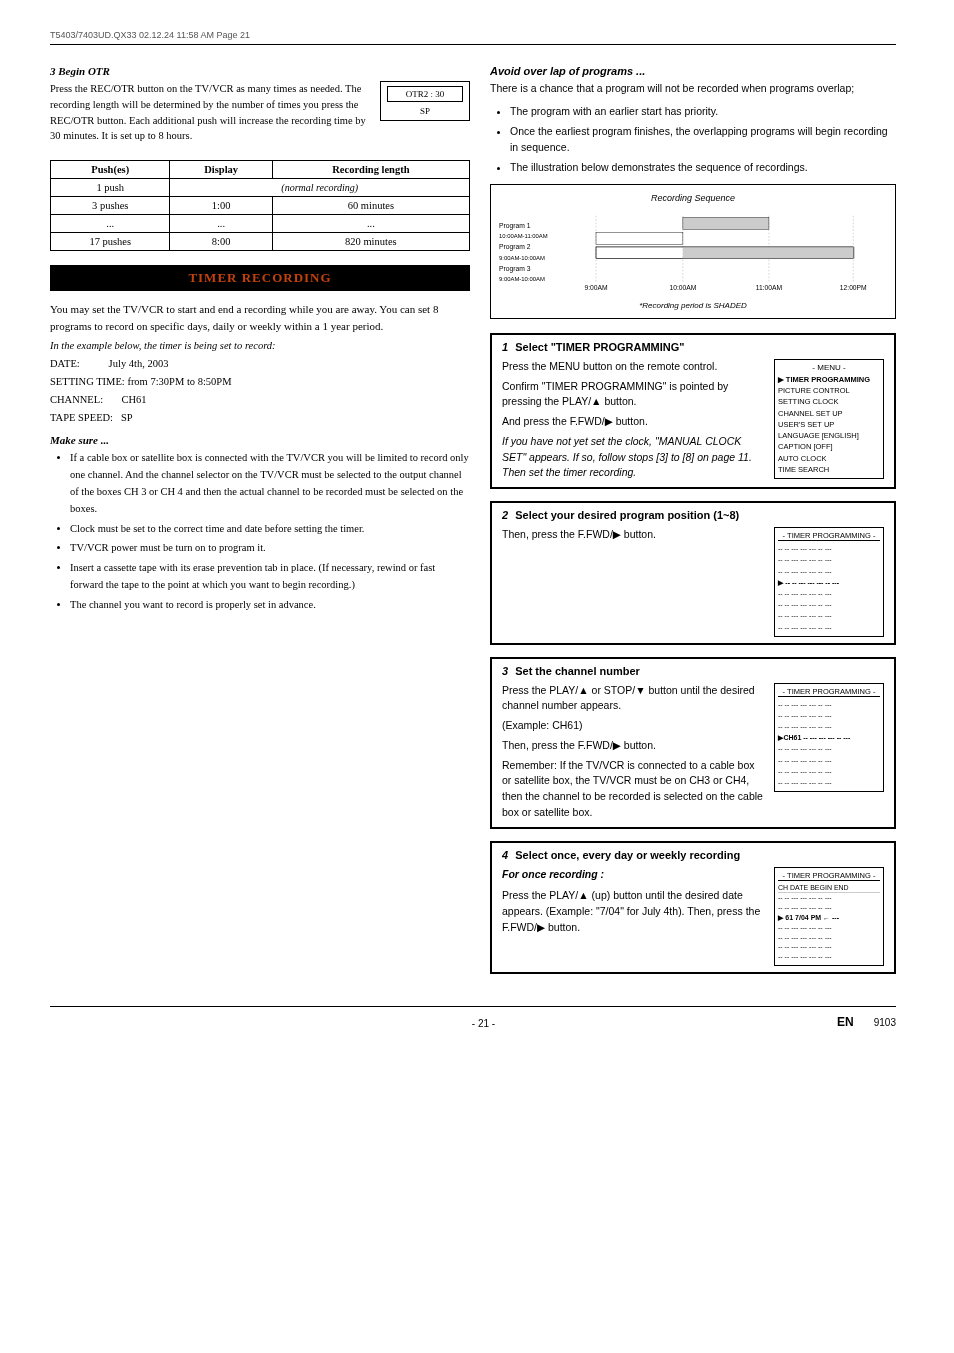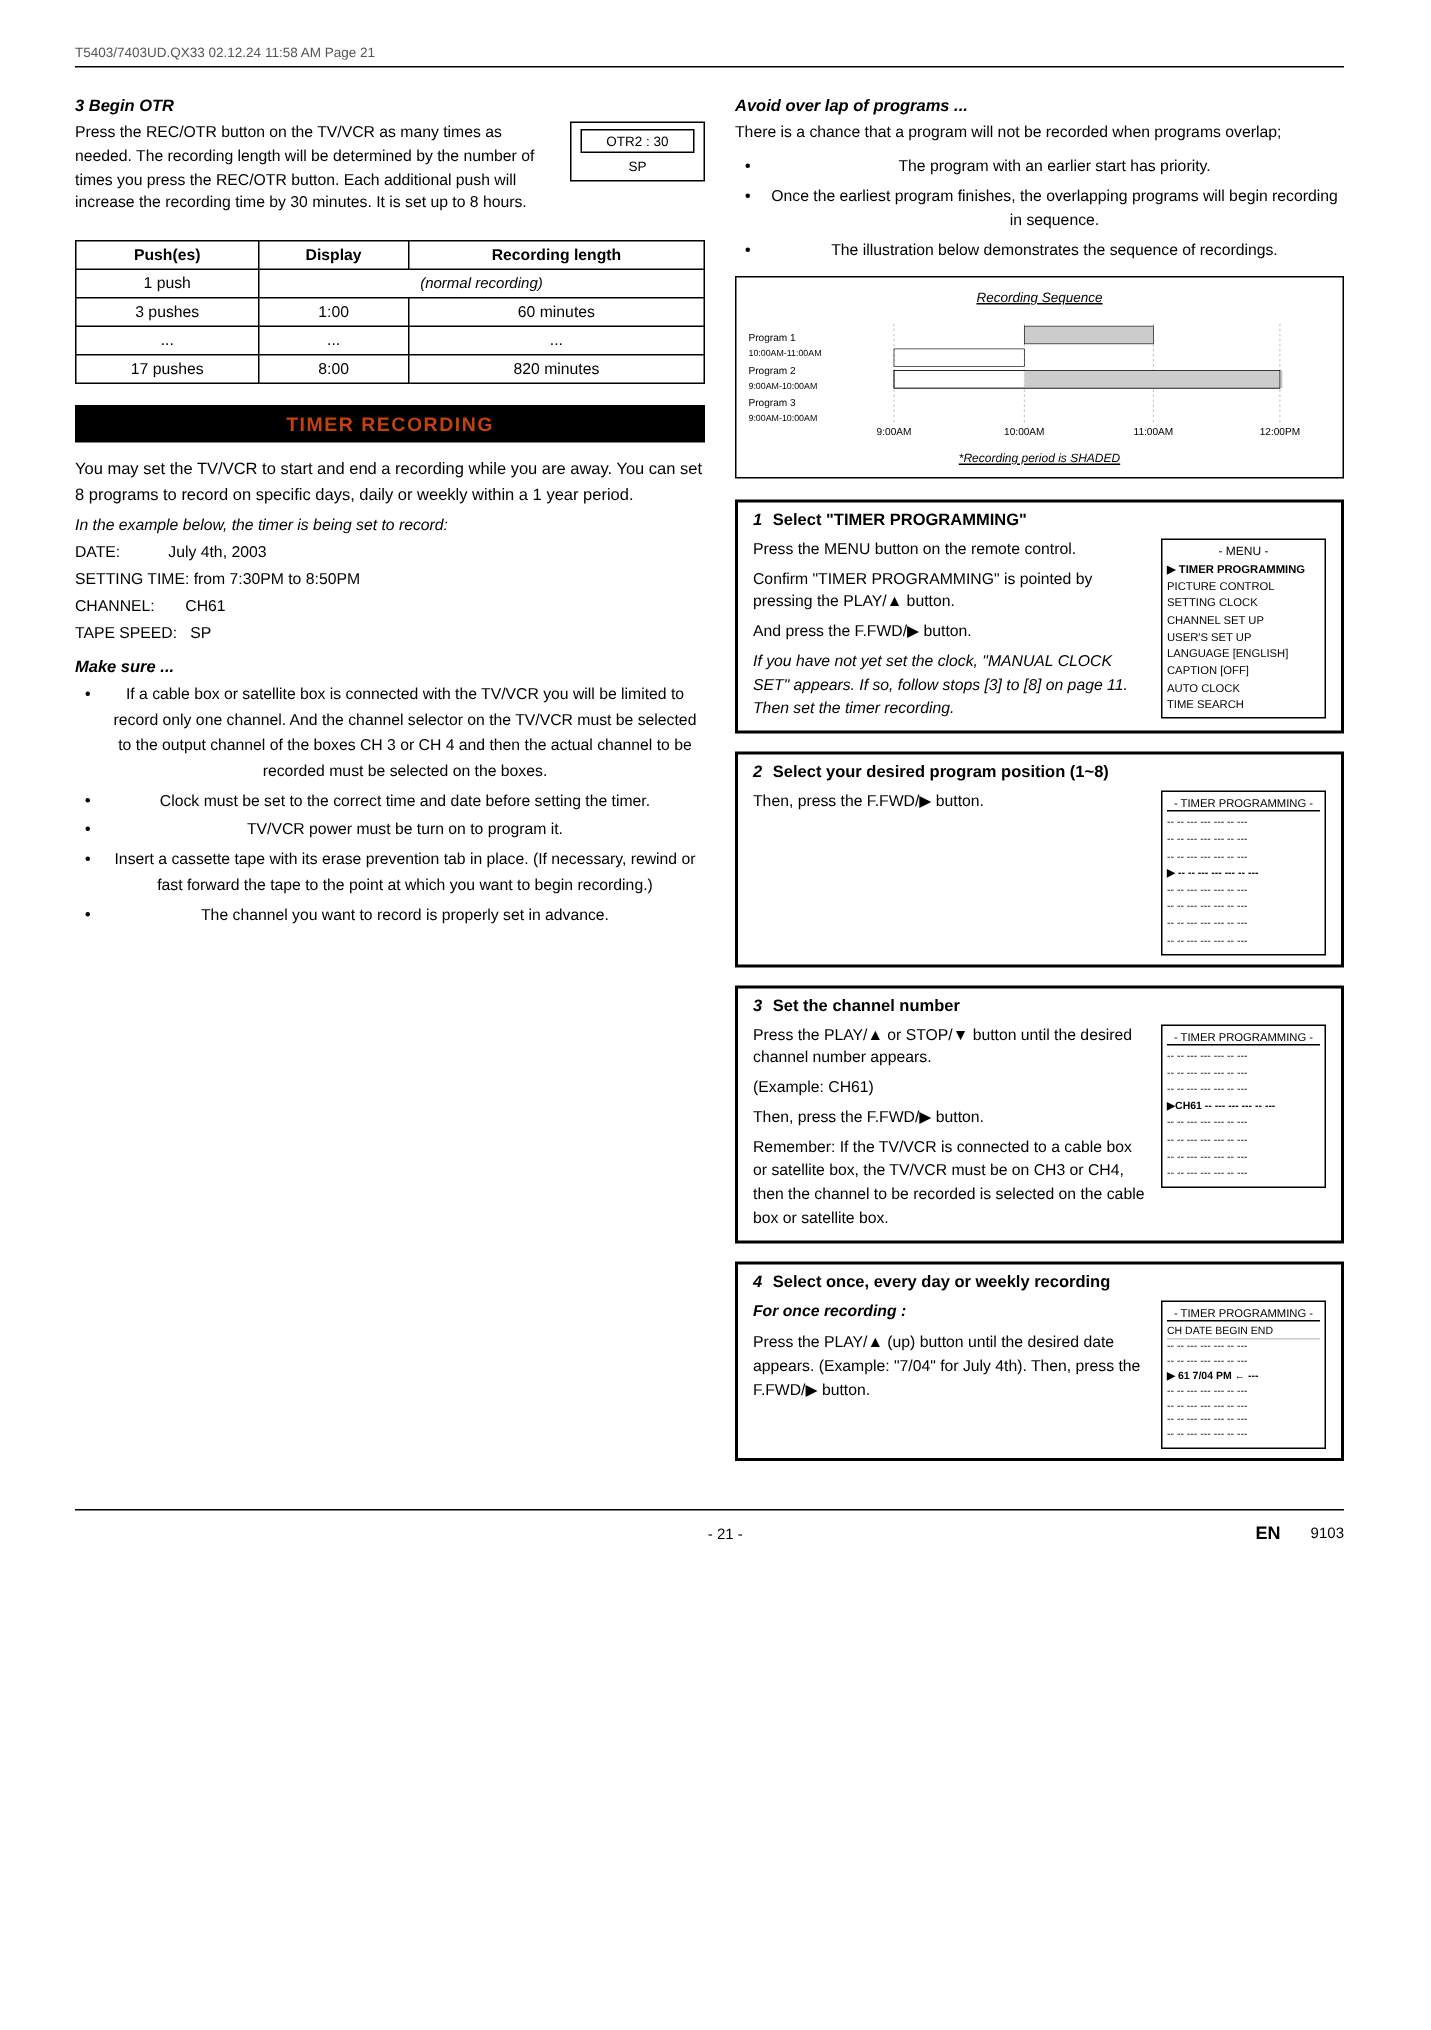--- a/index.html
+++ b/index.html
@@ -25,20 +25,21 @@
       border-bottom: 1px solid #000;
       padding-bottom: 4px;
     }
     .two-col {
       display: flex;
       gap: 20px;
     }
     .left-col {
       width: 420px;
       flex-shrink: 0;
+      font-family: Liberation Serif, serif;
     }
     .right-col {
       flex: 1;
     }
     .section-title {
       font-size: 11px;
       font-weight: bold;
       font-style: italic;
       margin-bottom: 4px;
     }
@@ -119,38 +120,36 @@
       font-size: 11px;
       margin-top: 8px;
       margin-bottom: 4px;
     }
     .bullet-list {
       margin-left: 20px;
       font-size: 10.5px;
       line-height: 1.6;
       list-style: disc;
       margin-bottom: 8px;
-      text-align: center;
     }
     .bullet-list li {
       margin-bottom: 3px;
     }
     
     .avoid-overlap-title {
       font-style: italic;
       font-weight: bold;
       font-size: 11px;
       margin-bottom: 4px;
     }
     .recording-seq-box {
       border: 1px solid #000;
       padding: 8px;
       margin-bottom: 14px;
       font-size: 9px;
-      text-decoration: underline;
     }
     .seq-title {
       text-align: center;
       font-size: 9px;
       font-style: italic;
       margin-bottom: 4px;
     }
     
     .step-box {
       border: 2px solid #000;

